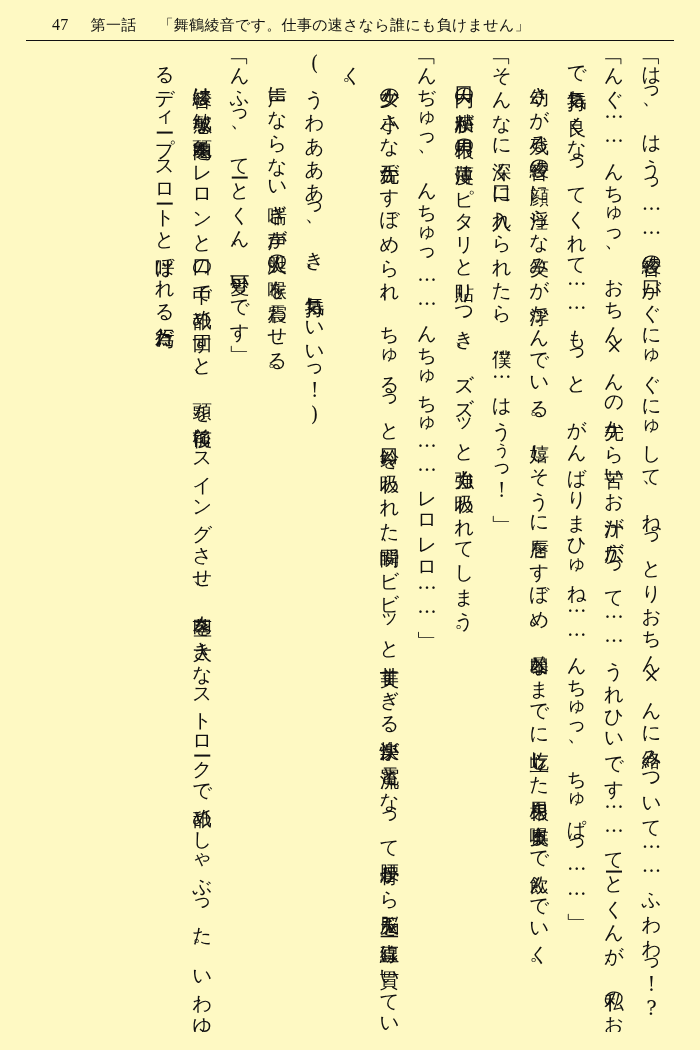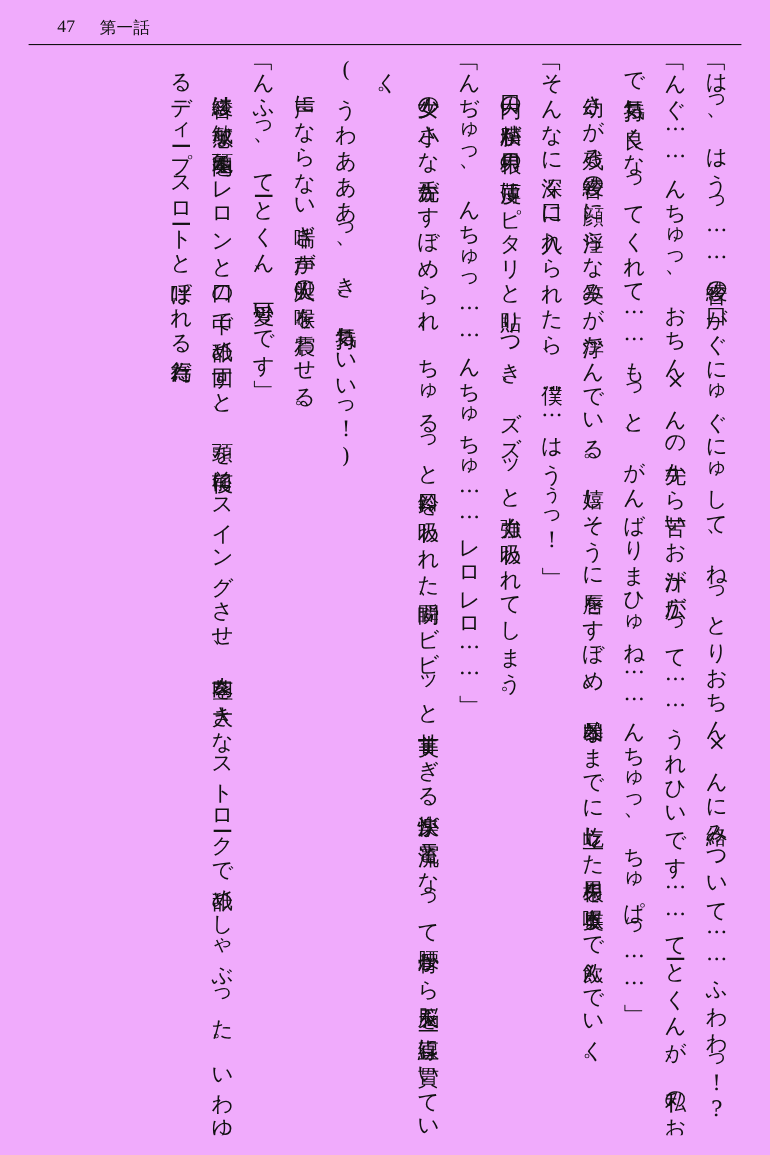--- a/index.html
+++ b/index.html
@@ -12,21 +12,21 @@
     height: 1050px;
     overflow: hidden;
     font-family: "Liberation Serif", "DejaVu Serif", serif;
     color: #111111;
   }
   .page {
     position: relative;
     width: 700px;
     height: 1050px;
     box-sizing: border-box;
-    background: #f0abfc;
+    background: #fef9c3;
   }
   
   .header {
     position: absolute;
     top: 8px;
     left: 0;
     width: 700px;
     height: 34px;
     display: flex;
     align-items: center;
@@ -86,20 +86,21 @@
   }
 </style>
 </head>
 <body>
 
 <div class="page">
 
   <div class="header">
     <span class="page-number">47</span>
     <span class="chapter">第一話</span>
+    <span class="running-title">「舞鶴綾音です。仕事の速さなら誰にも負けません」</span>
   </div>
 
   <div class="rule"></div>
 
   <div class="body-area">
     <div class="vtext">
       <p>「はっ、はうっ……綾音の口がぐにゅぐにゅして、ねっとりおちん×んに絡みついて……ふわわっ!?」</p>
       <p>「んぐ……んちゅっ、おちん×んの先から苦いお汁が広がって……うれひいです……てーとくんが、私のお口で気持ち良くなってくれて……もっと、がんばりまひゅね……んちゅっ、ちゅぱっ……」</p>
       <p class="indent">幼さが残る綾音の顔に淫らな笑みが浮かんでいる。嬉しそうに唇をすぼめ、凶暴なまでに屹立した男根を喉奥まで飲んでいく。</p>
       <p>「そんなに深く口に入れられたら、僕……はうぅっ!」</p>

